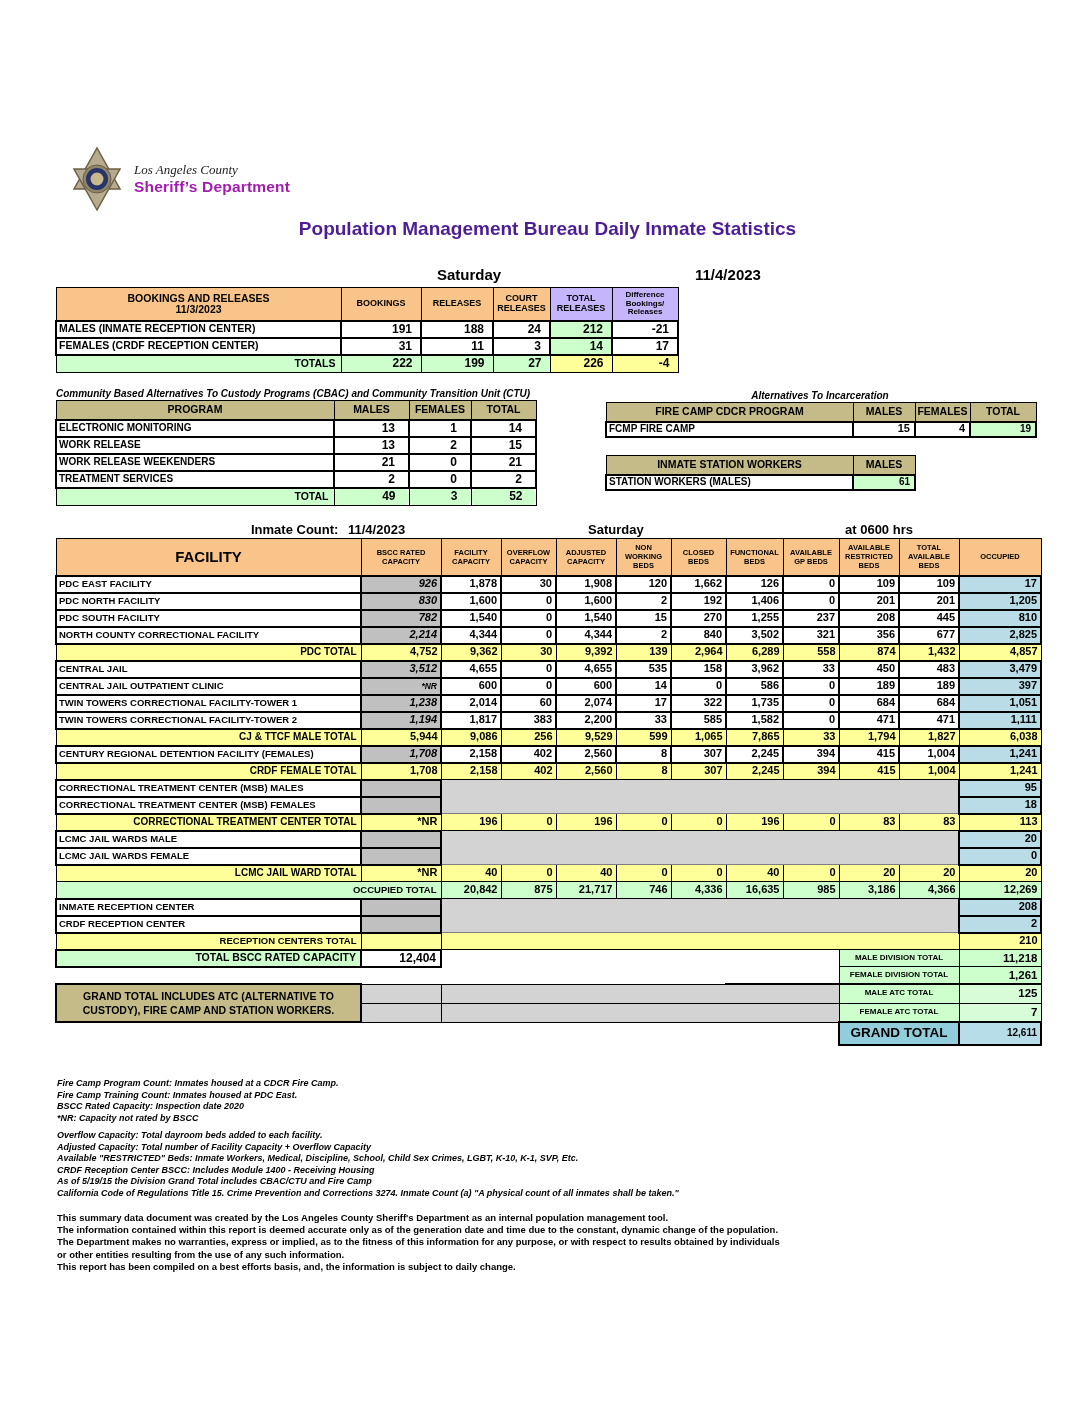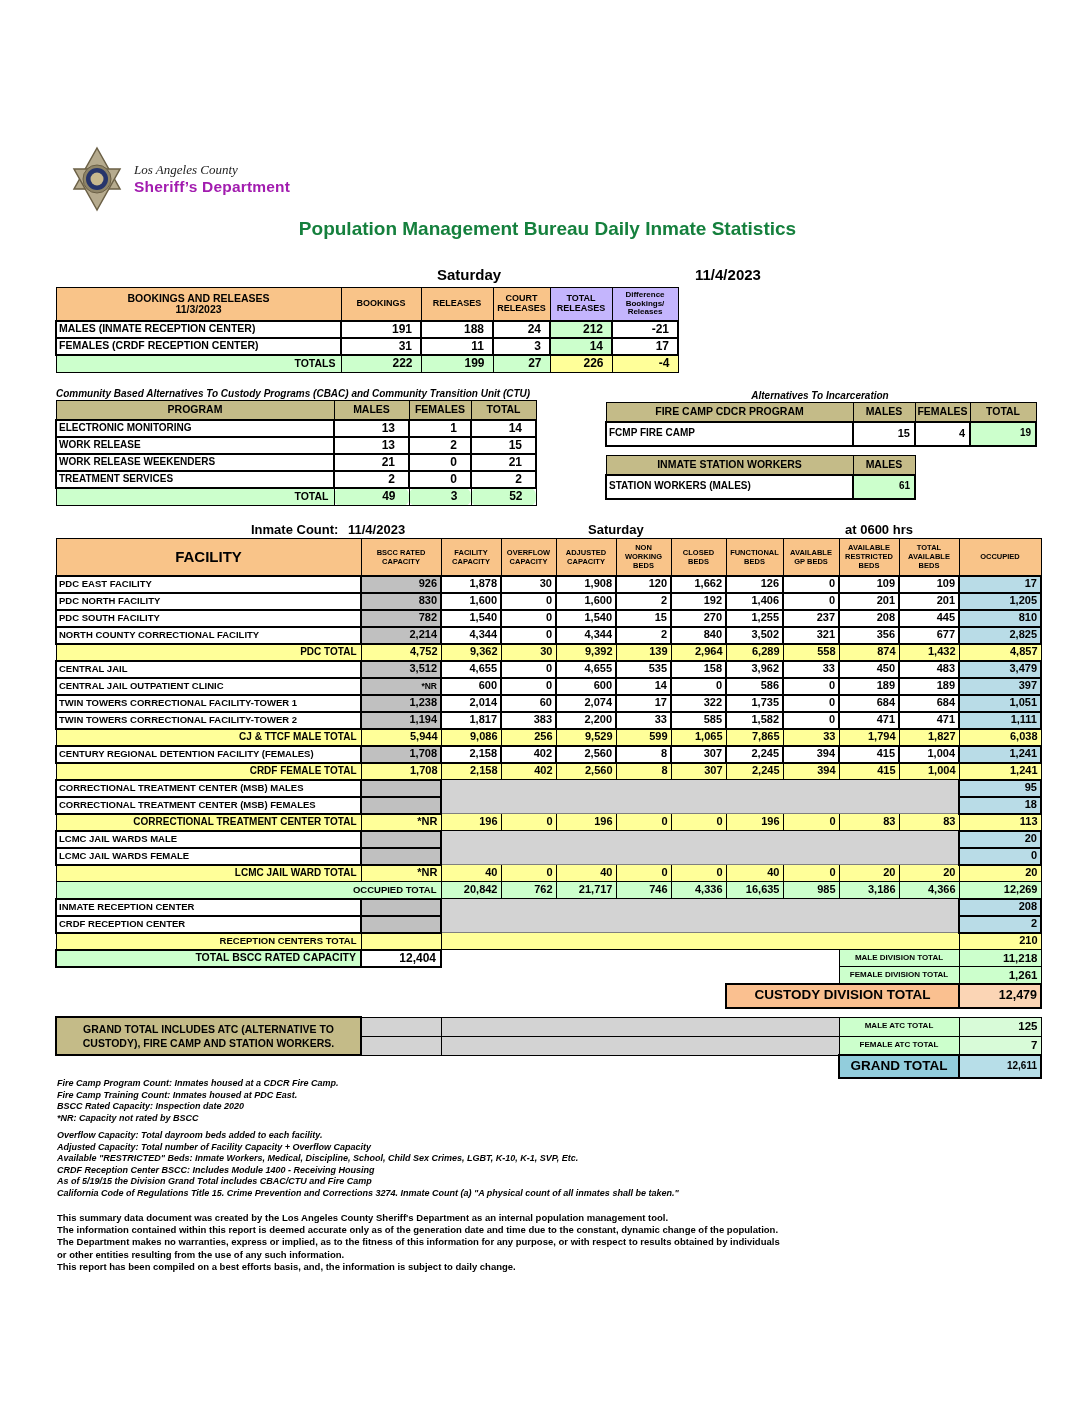--- a/index.html
+++ b/index.html
@@ -4,21 +4,21 @@
 <style>
   * { margin:0; padding:0; box-sizing:border-box; }
   body { background:#ffffff; font-family:"Liberation Sans", sans-serif; }
   .page { position:relative; width:1088px; height:1408px; background:#fff; overflow:hidden; }
 
   
   .logo { position:absolute; top:146px; left:68px; display:flex; align-items:center; gap:8px; }
   .agency .a1 { font-family:"Liberation Serif", serif; font-style:italic; font-size:13px; color:#222; }
   .agency .a2 { font-weight:bold; font-size:15.5px; letter-spacing:.2px; color:#a21caf; }
   .title { position:absolute; top:218px; left:55px; width:985px; text-align:center;
-           font-size:19px; font-weight:bold; color:#15803d; }
+           font-size:19px; font-weight:bold; color:#4c1d95; }
   .daydate { position:absolute; top:266px; left:0; width:1088px; height:18px; font-weight:bold; font-size:15px; }
   .daydate .day  { position:absolute; left:437px; }
   .daydate .date { position:absolute; left:695px; }
 
   
   table { border-collapse:collapse; table-layout:fixed; }
   td { vertical-align:middle; line-height:1.05; overflow:hidden; white-space:nowrap; }
 
   
   .bk { position:absolute; top:287px; left:55px; width:622px; }
@@ -46,21 +46,21 @@
   .cbac .tot td { background:#CCFFCC; height:18px; }
   .cbac .tot .lbl { text-align:right; padding-right:5px; font-size:10.5px; }
 
   
   .ati-title { position:absolute; top:390px; left:605px; width:430px; text-align:center;
                font-size:10px; font-weight:bold; font-style:italic; }
   .fire { position:absolute; top:402px; left:605px; width:430px; }
   .station { position:absolute; top:455px; left:605px; width:309px; }
   .fire td, .station td { border:1px solid #000; }
   .fire .hdr td, .station .hdr td { background:#C4BB88; font-weight:bold; font-size:10.5px; text-align:center; height:19px; }
-  .fire .dr td, .station .dr td { border-width:2px; height:24px; }
+  .fire .dr td, .station .dr td { border-width:2px; height:15px; }
   .fire .lbl, .station .lbl { font-weight:bold; font-size:10px; text-align:left; padding-left:2px; }
   .fire .num, .station .num { font-weight:bold; font-size:11px; text-align:right; padding-right:4px; }
   .fire .grn, .station .grn { background:#CCFFCC; font-size:10px; }
 
   
   .ic { position:absolute; top:522px; left:0; width:1088px; height:16px; font-weight:bold; font-size:13px; }
   .ic .a { position:absolute; left:251px; }
   .ic .b { position:absolute; left:348px; }
   .ic .c { position:absolute; left:588px; }
   .ic .d { position:absolute; left:845px; }
@@ -70,40 +70,40 @@
   .fac td { border:1px solid #000; }
   .fac thead td { background:#F9C489; font-weight:bold; font-size:7.5px; text-align:center;
                   white-space:normal; height:37px; padding:1px; line-height:1.2; }
   .fac thead td.fach { font-size:15px; }
   .fac tbody td { height:17px; }
   .fac .lbl { font-weight:bold; font-size:9.5px; text-align:left; padding-left:2px; background:#fff; }
   .fac .num { font-weight:bold; font-size:11px; text-align:right; padding-right:3px; }
   .fac .nr  { font-size:8.5px; }
   .fac .tr-r { text-align:right; padding-right:4px; }
   .fac tr.k-data td { border-width:2px; }
-  .fac tr.k-data .c0 { background:#C0C0C0; }
+  .fac tr.k-data .c0 { background:#C0C0C0;font-style:italic; }
   .fac tr.k-data .c10 { background:#B9DCE7; }
   .fac tr.k-total td { background:#FFFF99; border-width:1px; font-size:10px; }
   .fac tr.k-total .num { font-size:11px; }
   .fac tr.k-grand td { background:#CCFFCC; }
   .fac tr.k-gray .lbl, .fac tr.k-gray2 .lbl { border-width:2px; }
   .fac .gbs { background:#C0C0C0; border-width:2px; }
   .fac .gsp { background:#D3D3D3; border:1px solid #7f7f7f; }
   .fac tr.k-gray .occ, .fac tr.k-gray2 .occ { background:#B9DCE7; border-width:2px; }
   .fac tr.k-span_total td { background:#FFFF99; }
   .fac .nob { border:none; background:#fff; }
   .fac .g-lbl { background:#CCFFCC; border:2px solid #000; font-weight:bold; font-size:10.5px; }
   .fac .bscc-val { border:2px solid #000; font-weight:bold; font-size:12px; text-align:right; padding-right:4px; }
   .fac .div-lbl { background:#CCFFCC; border:1px solid #000; font-weight:bold; font-size:8px; text-align:center; }
   .fac .div-val { background:#CCFFCC; border:1px solid #000; font-weight:bold; font-size:11.5px; text-align:right; padding-right:3px; }
   .fac .cust-lbl { background:#FAC090; border:2px solid #000; font-weight:bold; font-size:13.5px; text-align:center; height:24px; }
   .fac .cust-val { background:#FBD5B5; border:2px solid #000; font-weight:bold; font-size:12.5px; text-align:right; padding-right:3px; }
 
   
-  .gt { position:absolute; top:1016px; left:55px; width:985px; }
+  .gt { position:absolute; top:983px; left:55px; width:985px; }
   .gt td { border:1px solid #000; height:19px; }
   .gt .note { background:#C4BB88; border:2px solid #000; font-weight:bold; font-size:10.5px;
               text-align:center; white-space:normal; line-height:1.35; }
   .gt .gry { background:#D3D3D3; }
   .gt .atc-lbl { background:#CCFFCC; font-weight:bold; font-size:8px; text-align:center; }
   .gt .atc-val { background:#D8FBD8; font-weight:bold; font-size:11.5px; text-align:right; padding-right:3px; }
   .gt .nob { border:none; }
   .gt .gt-lbl { background:#92CDDC; border:2px solid #000; font-weight:bold; font-size:13.5px; text-align:center; height:23px; }
   .gt .gt-val { background:#B7DEE8; border:2px solid #000; font-weight:bold; font-size:10px; text-align:right; padding-right:3px; }
 
@@ -528,21 +528,21 @@
           <td class="num c5">0</td>
           <td class="num c6">40</td>
           <td class="num c7">0</td>
           <td class="num c8">20</td>
           <td class="num c9">20</td>
           <td class="num c10">20</td>
         </tr>
         <tr class="k-grand">
           <td class="lbl tr-r" colspan="2">OCCUPIED TOTAL</td>
           <td class="num gc0">20,842</td>
-          <td class="num gc1">762</td>
+          <td class="num gc1">875</td>
           <td class="num gc2">21,717</td>
           <td class="num gc3">746</td>
           <td class="num gc4">4,336</td>
           <td class="num gc5">16,635</td>
           <td class="num gc6">985</td>
           <td class="num gc7">3,186</td>
           <td class="num gc8">4,366</td>
           <td class="num gc9">12,269</td>
         </tr>
         <tr class="k-gray">

